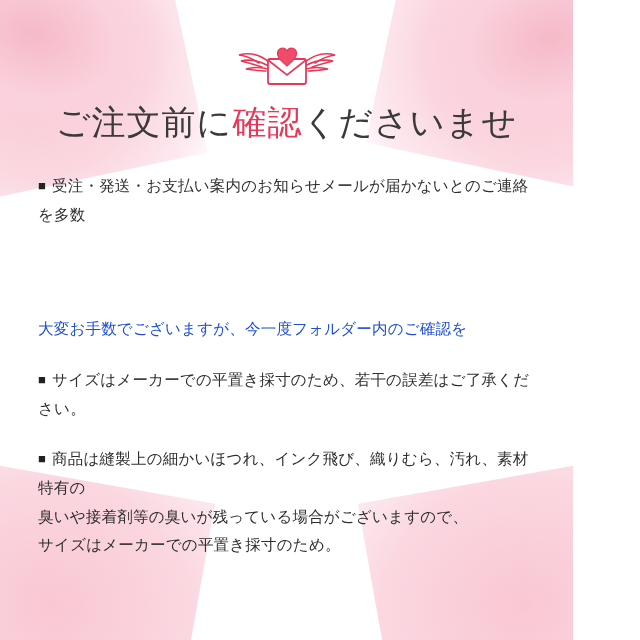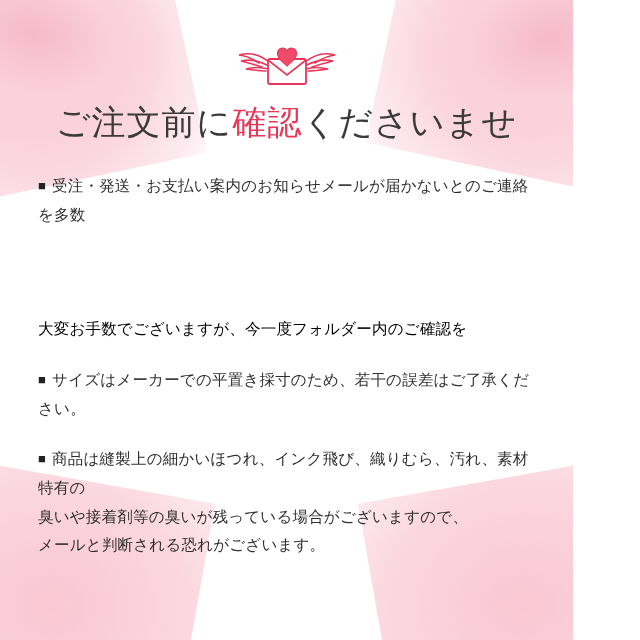--- a/index.html
+++ b/index.html
@@ -119,21 +119,21 @@
   }
   .para:last-child { margin-bottom: 13px; }
 
   .para .sq {
     color: #222222;
     font-size: 13px;
     margin-right: 6px;
     vertical-align: 1px;
   }
   .para .red {
-    color: #000000;
+    color: #1d4ed8;
   }
 </style>
 </head>
 <body>
 
 <div id="page">
 
   <div class="corner corner-tl"></div>
   <div class="corner corner-tl2"></div>
   <div class="corner corner-tr"></div>
@@ -178,18 +178,18 @@
       </p>
 
       <p class="para">
         <span class="sq">■</span><span>サイズはメーカーでの平置き採寸のため、若干の誤差はご了承ください。</span>
       </p>
 
 
       <p class="para">
         <span class="sq">■</span><span>商品は縫製上の細かいほつれ、インク飛び、織りむら、汚れ、素材特有の</span><br>
         <span>臭いや接着剤等の臭いが残っている場合がございますので、</span><br>
-        <span>メールと判断される恐れがございます。</span>
+        <span>サイズはメーカーでの平置き採寸のため。</span>
       </p>
 
     </div>
   </div>
 </div>
 
 </body></html>

